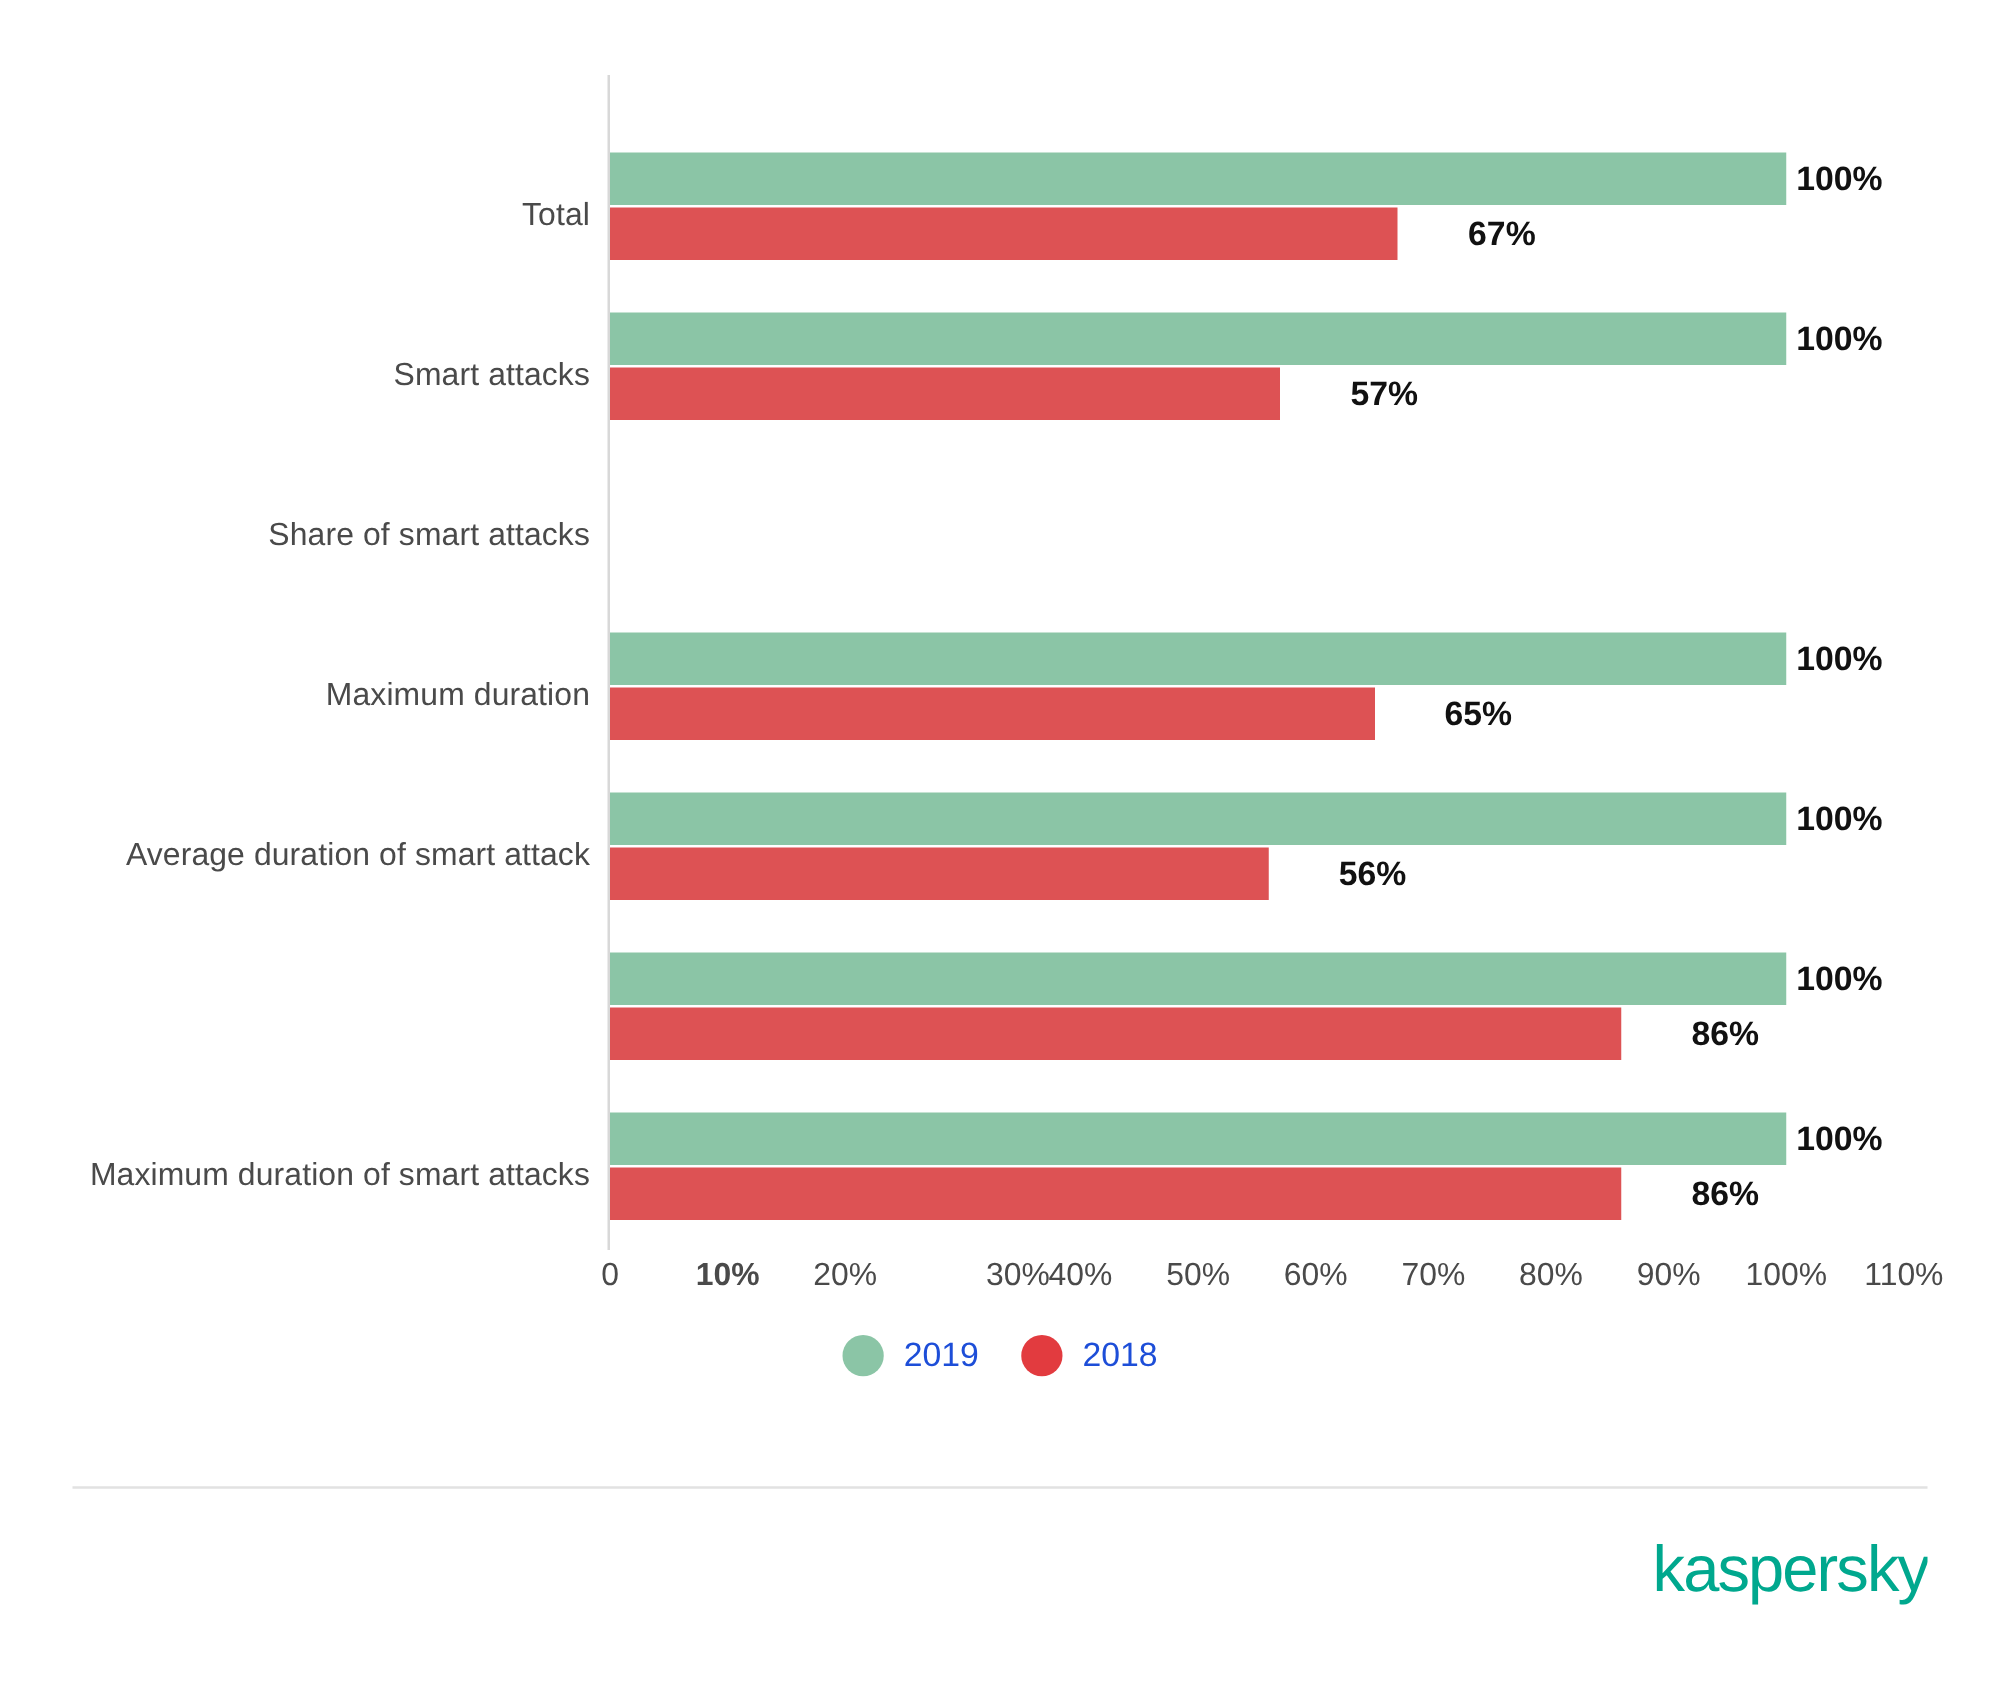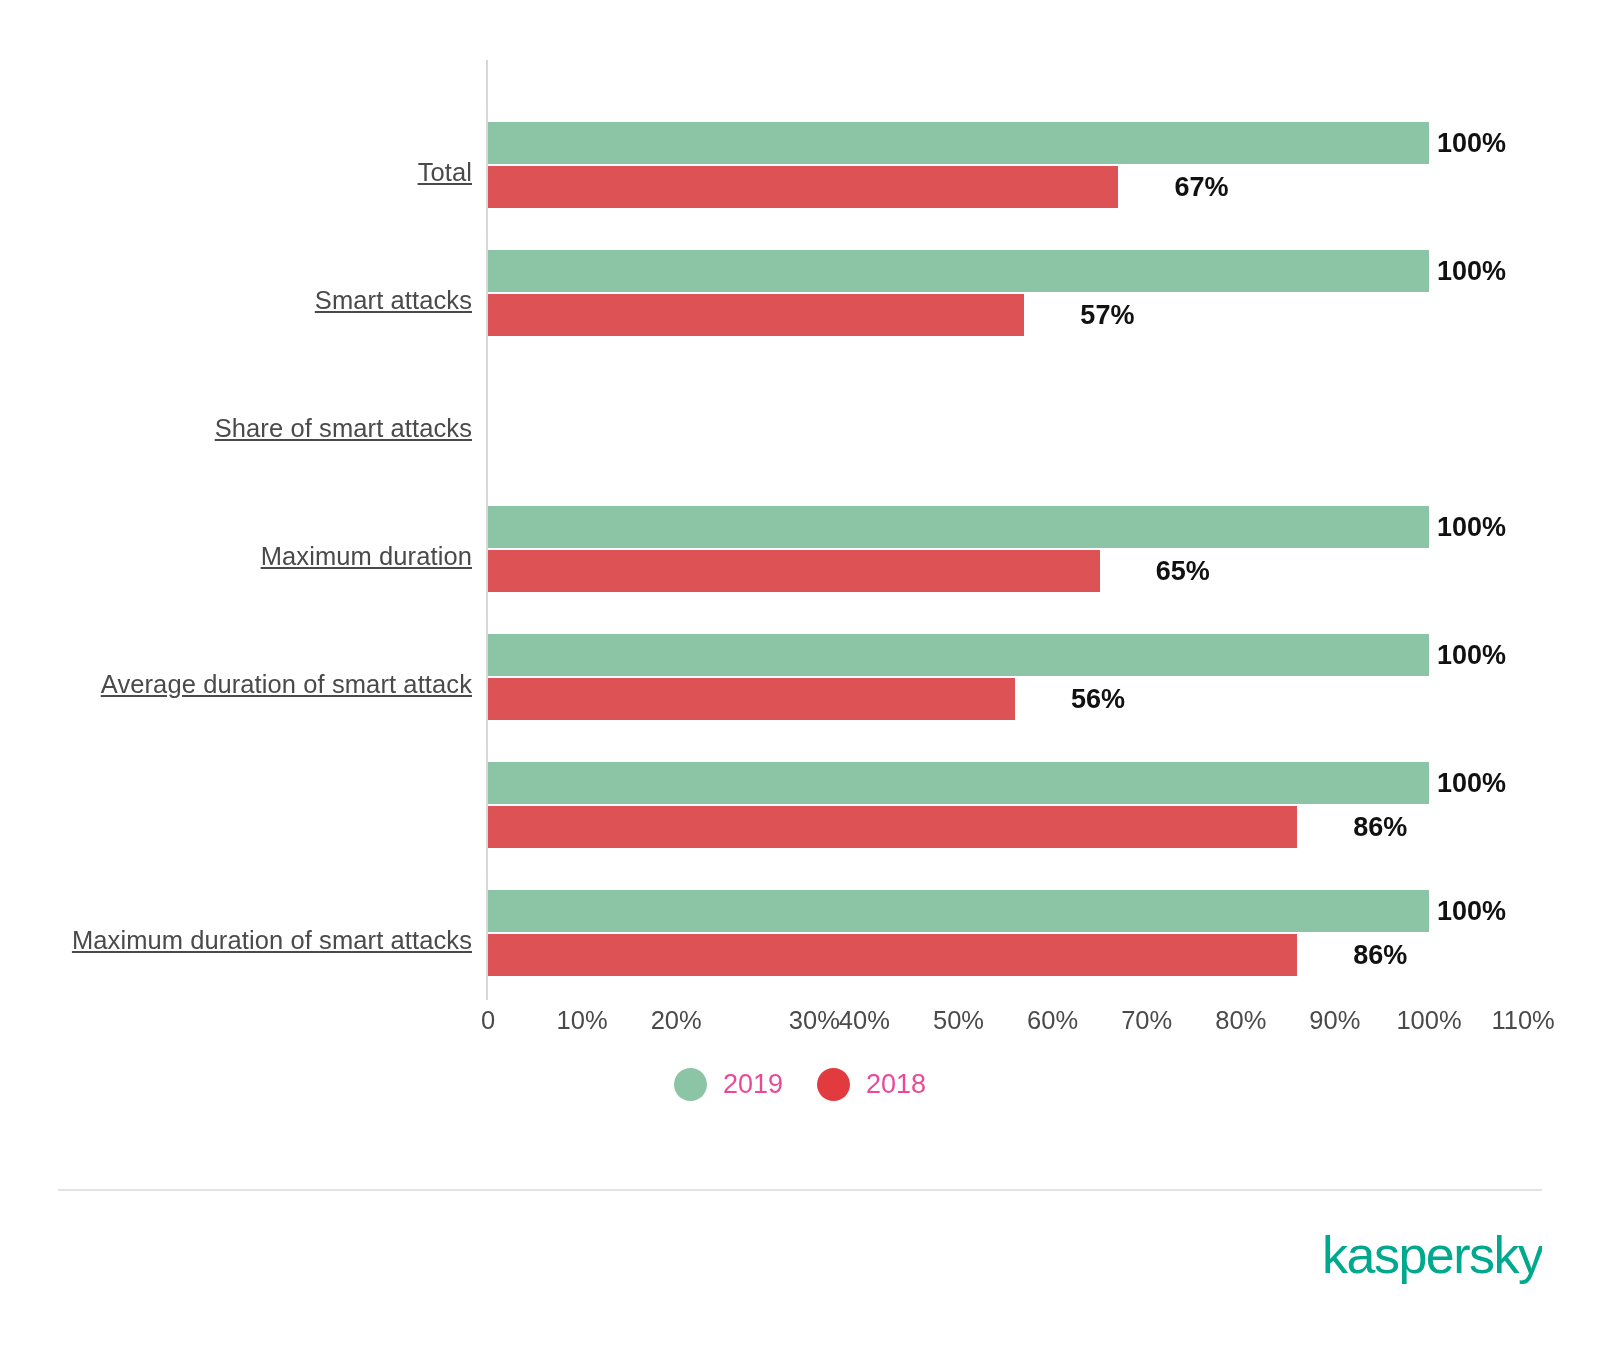--- a/index.html
+++ b/index.html
@@ -57,21 +57,20 @@
     left: 0;
     width: 472px;
     top: 50%;
     transform: translateY(-50%);
     text-align: right;
     font-size: 25.5px;
     line-height: 30px;
     color: #4a4a4a;
     letter-spacing: 0.1px;
     white-space: nowrap;
-    text-decoration: underline;
   }
 
   .bars {
     position: absolute;
     left: 488px;
     top: 0;
     right: 0;
     height: 128px;
   }
 
@@ -138,21 +137,21 @@
   .legend-swatch {
     width: 33px;
     height: 33px;
     border-radius: 50%;
     display: block;
   }
   .legend-swatch.y2019 { background: #8bc5a6; }
   .legend-swatch.y2018 { background: #e23b3f; }
   .legend-label {
     font-size: 27px;
-    color: #ec4899;
+    color: #1d4ed8;
     line-height: 1;
   }
 
   
   .divider {
     position: absolute;
     left: 58px;
     top: 1189px;
     width: 1484px;
     height: 2px;
@@ -256,21 +255,21 @@
             <div class="bar-row r2">
               <span class="bar y2018" style="width: 809.26px;"></span>
               <span class="bar-value">86%</span>
             </div>
           </div>
         </div>
       </div>
 
     <div class="xaxis">
         <div class="xtick" style="left: 488px;">0</div>
-        <div class="xtick" style="left: 582.1px;">10%</div>
+        <div class="xtick" style="left: 582.1px; font-weight: bold;">10%</div>
         <div class="xtick" style="left: 676.2px;">20%</div>
         <div class="xtick" style="left: 770.3px; margin-left: 44px;">30%</div>
         <div class="xtick" style="left: 864.4px;">40%</div>
         <div class="xtick" style="left: 958.5px;">50%</div>
         <div class="xtick" style="left: 1052.6px;">60%</div>
         <div class="xtick" style="left: 1146.7px;">70%</div>
         <div class="xtick" style="left: 1240.8px;">80%</div>
         <div class="xtick" style="left: 1334.9px;">90%</div>
         <div class="xtick" style="left: 1429px;">100%</div>
         <div class="xtick" style="left: 1523.1px;">110%</div>

